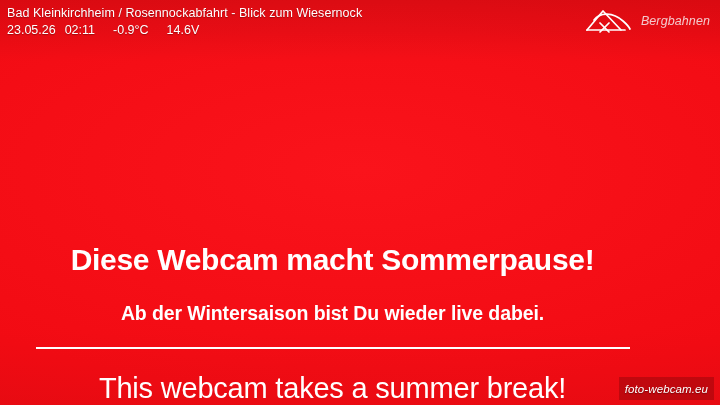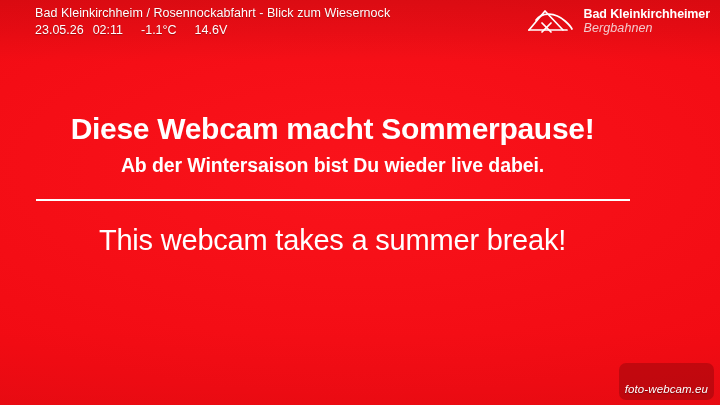--- a/index.html
+++ b/index.html
@@ -34,21 +34,20 @@
       radial-gradient(120% 90% at 50% 42%, #fa131b 0%, #f20b13 62%, #e90a11 100%);
   }
 
   
   #header {
     position: absolute;
     top: 0; left: 0; right: 0;
     height: 52px;
     padding: 5px 8px 0 7px;
     z-index: 6;
-    margin-left: 28px;
   }
   #header-left {
     position: absolute;
     top: 5px; left: 7px;
     color: #ffffff;
     text-shadow: 0 1px 1px rgba(0,0,0,0.30);
   }
   .cam-title {
     font-size: 12.5px;
     line-height: 16px;
@@ -106,21 +105,21 @@
 
   
   #message {
     position: absolute;
     top: 0; left: 0;
     width: 665px;
     height: 405px;
     display: flex;
     flex-direction: column;
     align-items: center;
-    justify-content: flex-start;
+    justify-content: flex-end;
     z-index: 5;
     pointer-events: none;
   }
   .msg-inner {
     width: 600px;
     margin-top: 112px;
     text-align: center;
     color: #ffffff;
   }
   .headline-de {
@@ -128,21 +127,21 @@
     font-weight: 700;
     line-height: 34px;
     letter-spacing: -0.3px;
     white-space: nowrap;
   }
   .subline-de {
     font-size: 19.5px;
     font-weight: 700;
     line-height: 24px;
     letter-spacing: -0.1px;
-    margin-top: 7px;
+    margin-top: 24px;
     white-space: nowrap;
   }
   .rule {
     width: 594px;
     height: 2px;
     background: #ffffff;
     margin: 22px auto 0 auto;
     border: 0;
   }
   .headline-en {
@@ -160,23 +159,23 @@
     letter-spacing: -0.05px;
     margin-top: 9px;
     white-space: nowrap;
   }
 
   
   #watermark {
     position: absolute;
     right: 6px;
     bottom: 5px;
-    padding: 16px 6px 3px 6px;
+    padding: 2px 6px 3px 6px;
     background: rgba(40,0,0,0.22);
-    border-radius: 7px;
+    border-radius: 0;
     z-index: 8;
   }
   #watermark .wm-text {
     font-family: "Liberation Sans", "DejaVu Sans", sans-serif;
     font-size: 11.5px;
     font-style: italic;
     font-weight: 400;
     color: #ffffff;
     letter-spacing: 0.1px;
     line-height: 13px;
@@ -188,41 +187,40 @@
 <body>
 
 <div id="screen">
 
   <div id="bg-field"></div>
 
   <div id="header">
     <div id="header-left">
       <div class="cam-title">Bad Kleinkirchheim / Rosennockabfahrt - Blick zum Wiesernock</div>
       <div class="cam-meta">
-        <span>23.05.26</span><span class="sp"></span><span>02:11</span><span class="sp"></span><span class="sp"></span><span>-1.1°C</span><span class="sp"></span><span class="sp"></span><span>14.6V</span>
+        <span>23.05.26</span><span class="sp"></span><span>02:11</span><span class="sp"></span><span class="sp"></span><span>-0.9°C</span><span class="sp"></span><span class="sp"></span><span>14.6V</span>
       </div>
     </div>
   </div>
 
   <div id="brand">
     <svg id="brand-mark" viewBox="0 0 50 30" aria-hidden="true">
       <g fill="none" stroke="#ffffff" stroke-width="1.7" stroke-linecap="round" stroke-linejoin="round">
 
         <path d="M4 24 L20 5 L38 24"></path>
 
         <path d="M11 14 C17 6, 30 6, 40 15 C44 18.5, 46 21, 47 23"></path>
 
         <path d="M4 24 L42 24"></path>
 
         <path d="M17 17 L26 26"></path>
         <path name="x-stroke-2" d="M26 17 L17 26"></path>
       </g>
     </svg>
     <div id="brand-text">
-      <span class="brand-line1">Bad Kleinkirchheimer</span>
       <span class="brand-line2">Bergbahnen</span>
     </div>
   </div>
 
   <div id="message">
     <div class="msg-inner">
       <div class="headline-de">Diese Webcam macht Sommerpause!</div>
       <div class="subline-de">Ab der Wintersaison bist Du wieder live dabei.</div>
 
       <hr class="rule">

